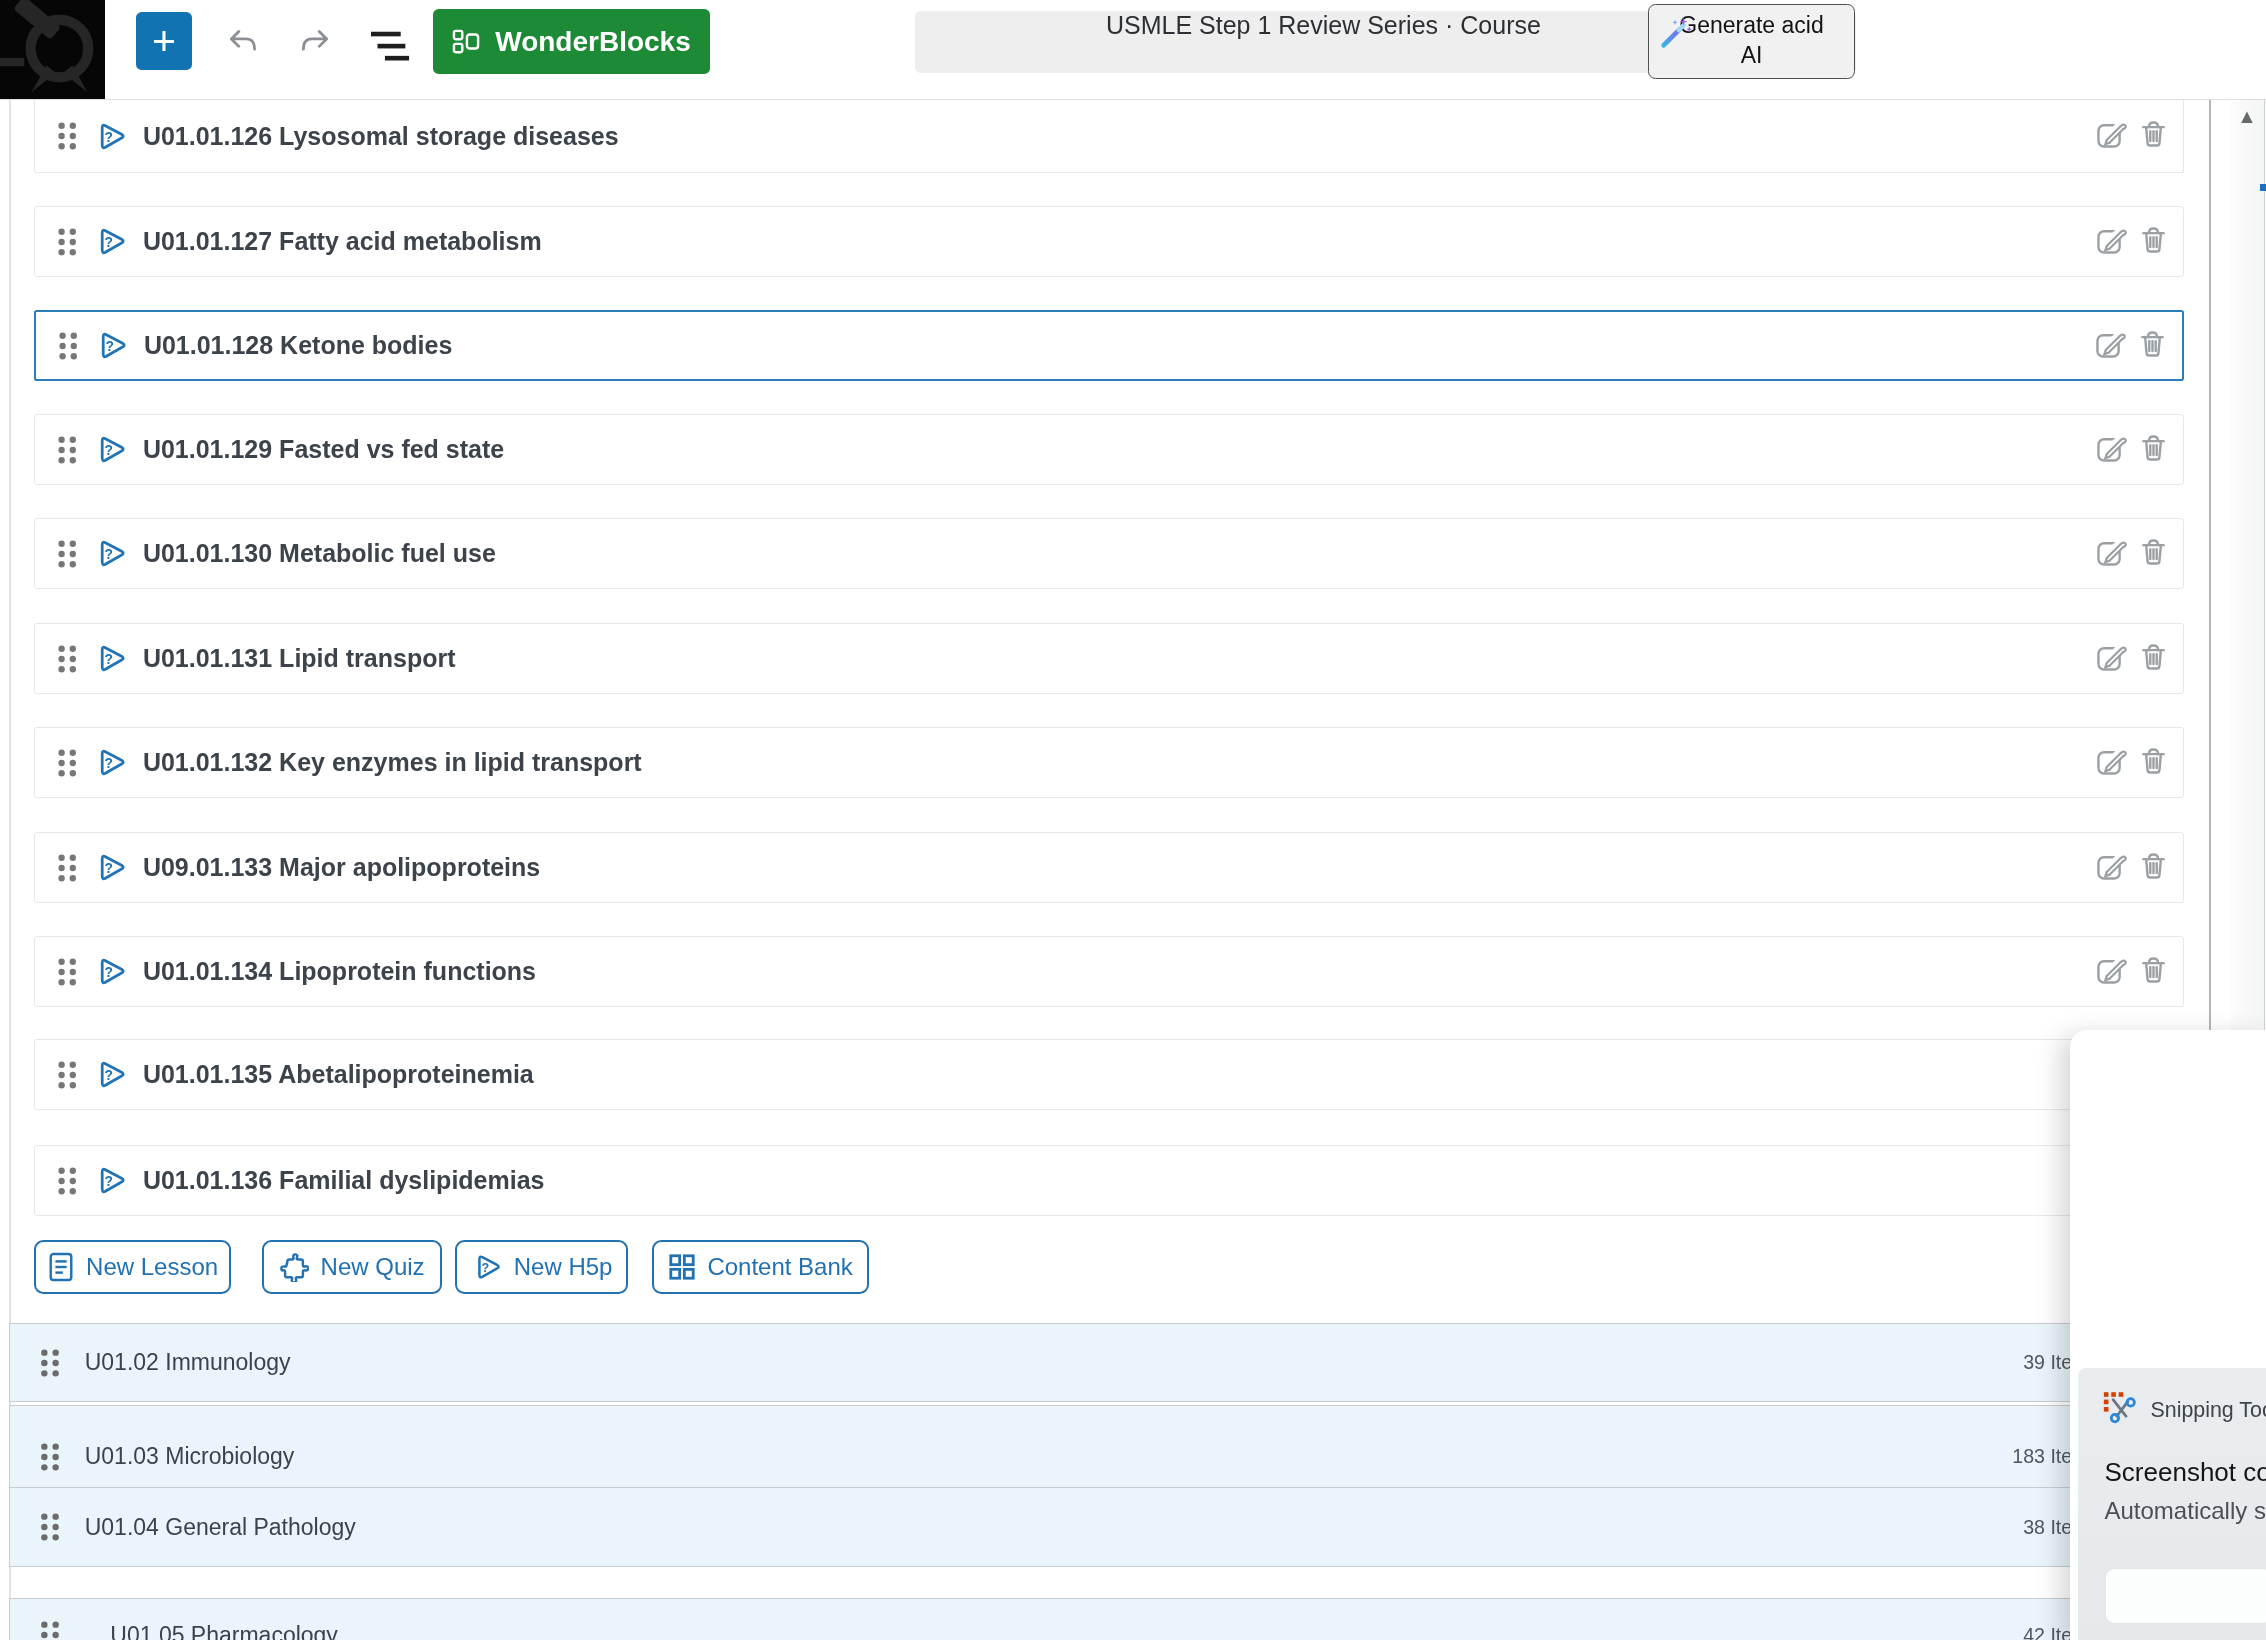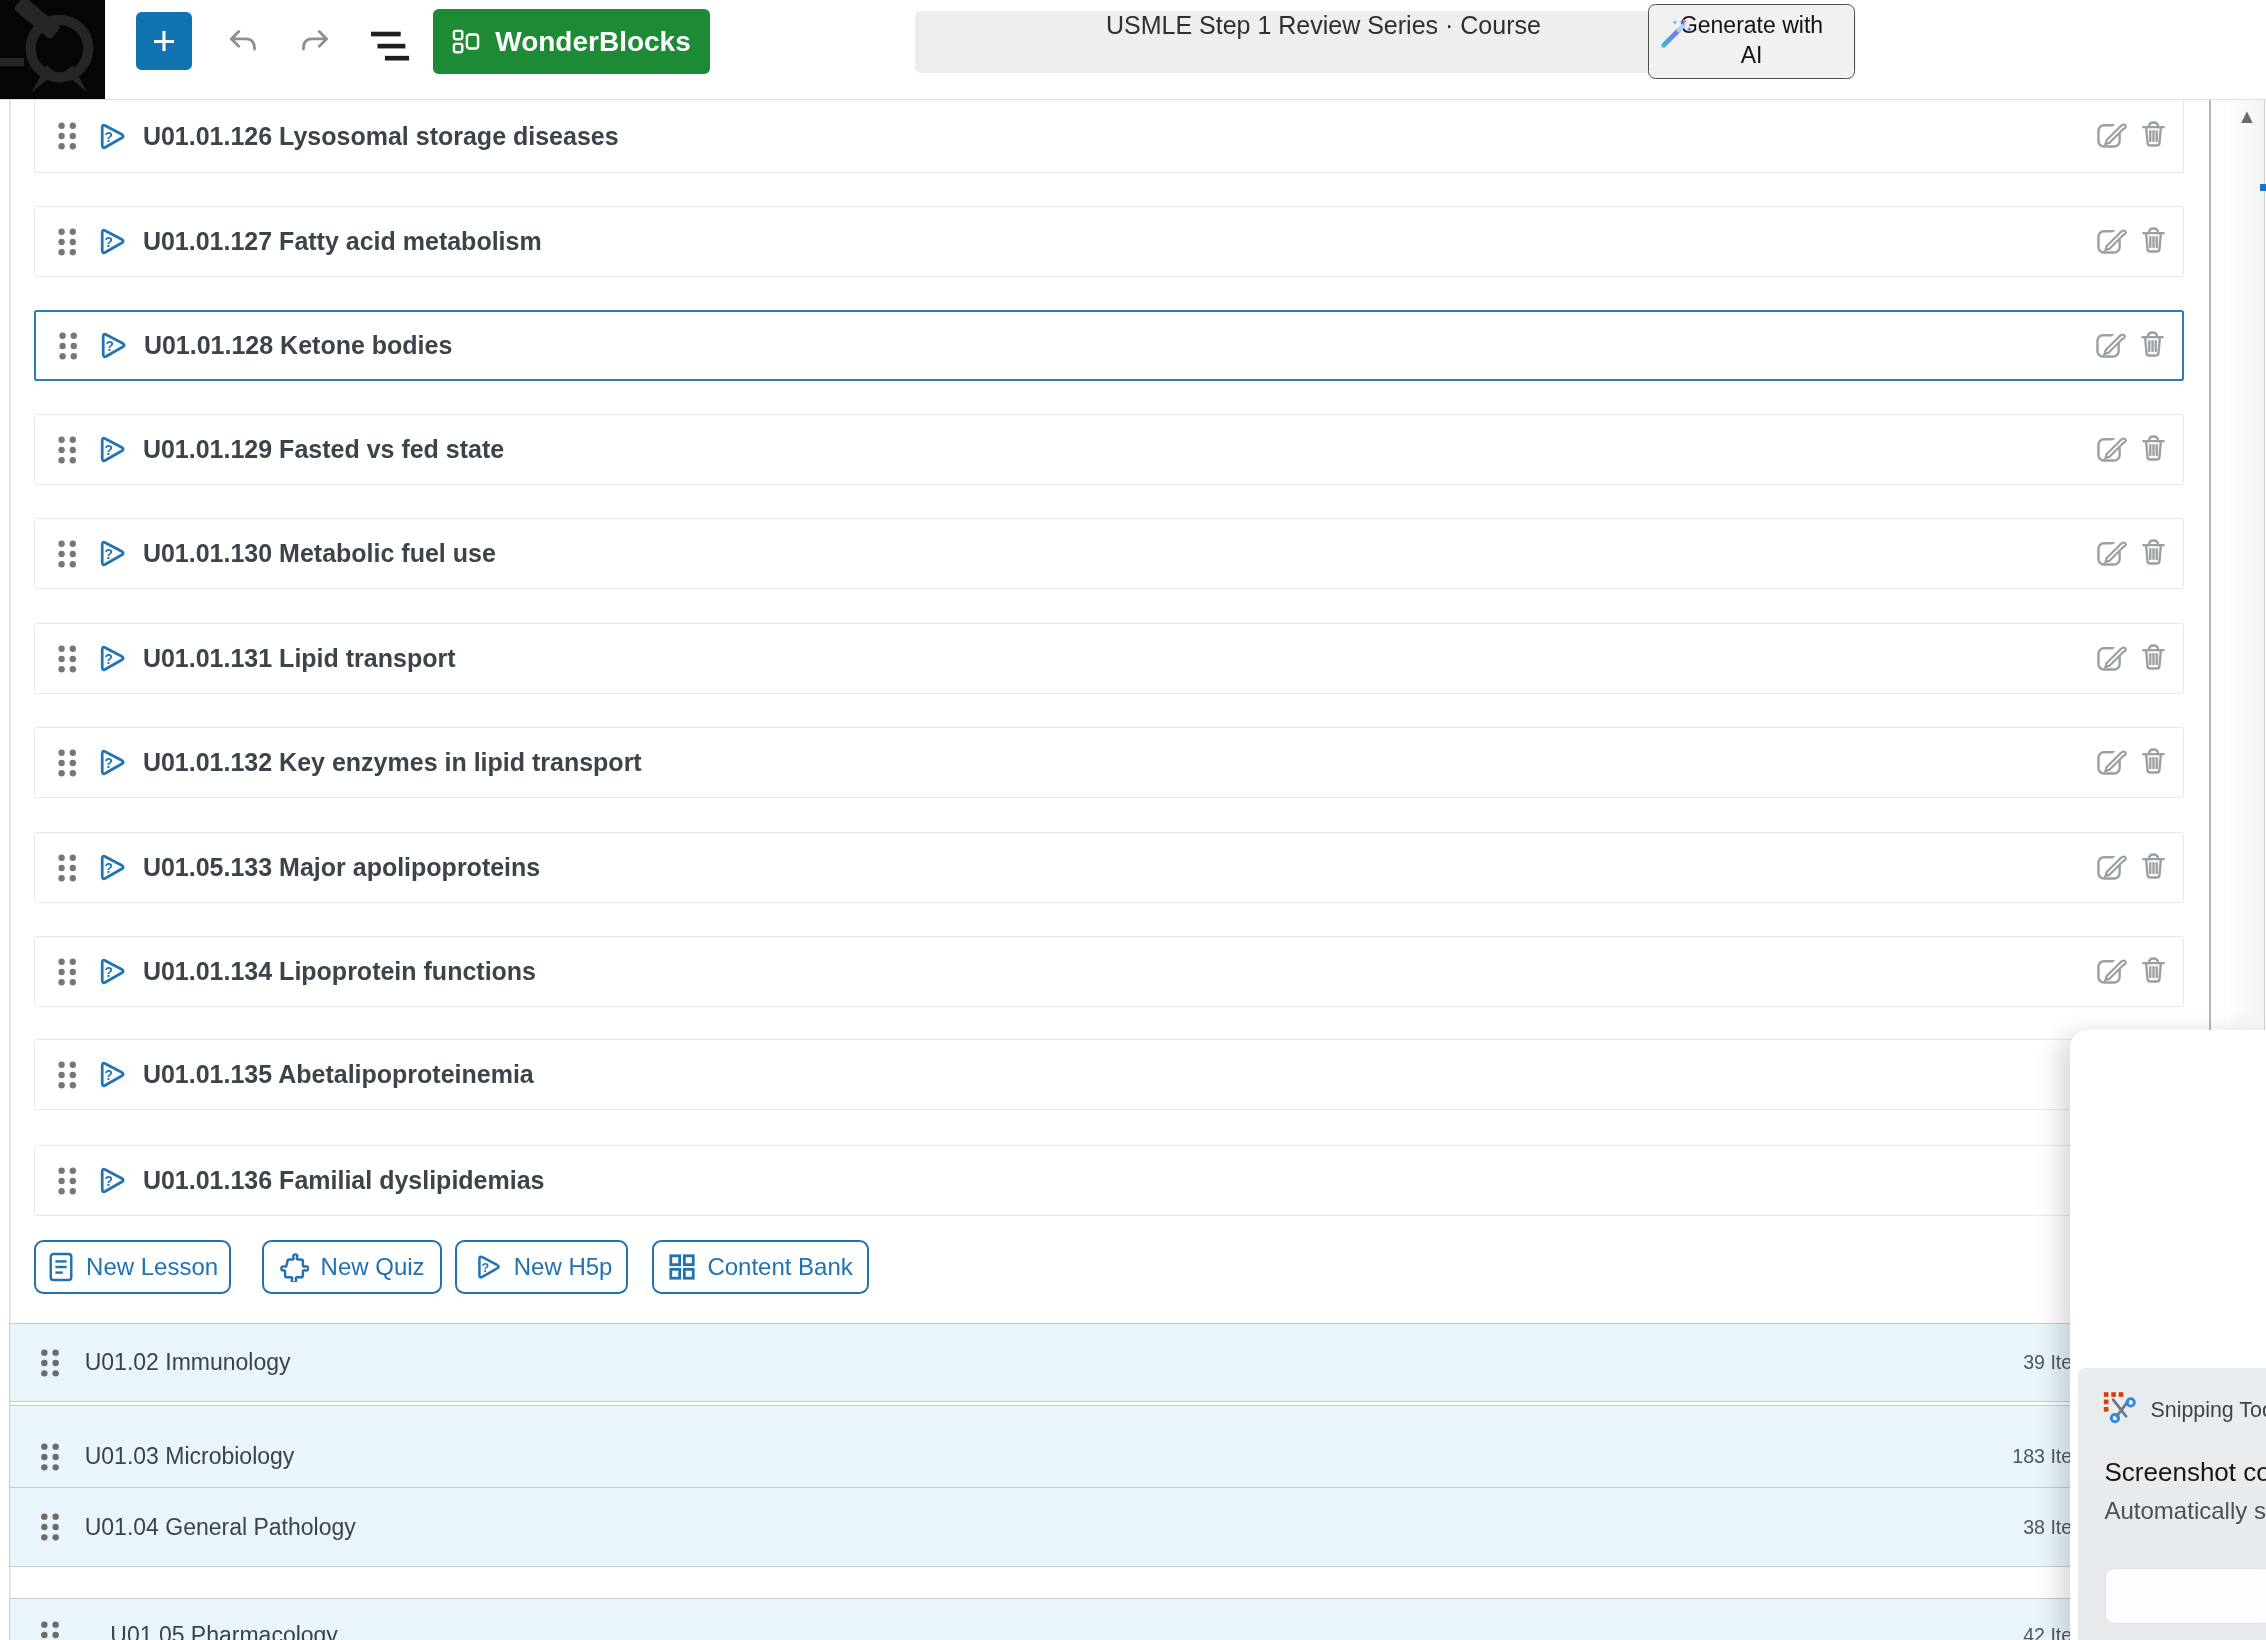--- a/index.html
+++ b/index.html
@@ -123,21 +123,21 @@
           <stop offset="0" stop-color="#3db3e8"></stop>
             <stop offset="1" stop-color="#7a6cf0"></stop>
         </linearGradient>
       </defs>
       <line x1="6" y1="31" x2="22" y2="15" stroke="url(#wg)" stroke-width="5" stroke-linecap="round"></line>
       <line x1="22" y1="15" x2="27" y2="10" stroke="#9fd9f5" stroke-width="5" stroke-linecap="round"></line>
       <path d="M27 2 l1 3 3 1 -3 1 -1 3 -1 -3 -3 -1 3 -1 Z" fill="#a855f7"></path>
       <path d="M33 11 l.8 2.2 2.2 .8 -2.2 .8 -.8 2.2 -.8 -2.2 -2.2 -.8 2.2 -.8 Z" fill="#8b5cf6"></path>
       <path d="M18 4 l.7 2 2 .7 -2 .7 -.7 2 -.7 -2 -2 -.7 2 -.7 Z" fill="#60a5fa"></path>
     </svg>
-    <span id="gen-ai-label">Generate with AI</span>
+    <span id="gen-ai-label">Generate acid AI</span>
   </div>
 </div>
 
 <div id="left-rule"></div>
 <div id="content-rule"></div>
 <div id="scroll-track">
   <div id="scroll-up">▲</div>
 </div>
 <div id="scroll-marker"></div>
 
@@ -416,21 +416,21 @@
           <circle cx="6" cy="17" r="3.4"></circle>
           <circle cx="18" cy="17" r="3.4"></circle>
           <circle cx="6" cy="28" r="3.4"></circle>
           <circle cx="18" cy="28" r="3.4"></circle>
         </g>
       </svg>
       <svg width="35" height="35" viewBox="0 0 38 38">
   <path d="M10 9.5 Q10 5.5 13.4 7.3 L31 16.6 Q34.6 18.7 31 20.7 L13.4 30.7 Q10 32.5 10 28.5 Z" fill="none" stroke="#2173b5" stroke-width="3" stroke-linejoin="round"></path>
   <text x="12.5" y="24.5" font-size="15" font-weight="bold" fill="#2173b5" font-family="Liberation Sans,sans-serif">?</text>
       </svg>
-      <span class="lesson-label">U01.05.133 Major apolipoproteins</span>
+      <span class="lesson-label">U09.01.133 Major apolipoproteins</span>
       <span class="row-actions">
        <span><svg width="35" height="35" viewBox="0 0 38 38">
   <rect x="7" y="9" width="23" height="23" rx="6" fill="none" stroke="#9aa0a4" stroke-width="2.6"></rect>
   <line x1="13" y1="27" x2="33" y2="7" stroke="#fff" stroke-width="10"></line>
   <g stroke="#9aa0a4" stroke-width="2.4" fill="none" stroke-linecap="round">
     <path d="M16 25 L31 10 M19 28 L34 13"></path>
     <path d="M31 10 Q34 7 36 9 Q38 11 34 13"></path>
     <path d="M16 25 L14.5 29.5 L19 28"></path>
   </g>
           </svg></span>

